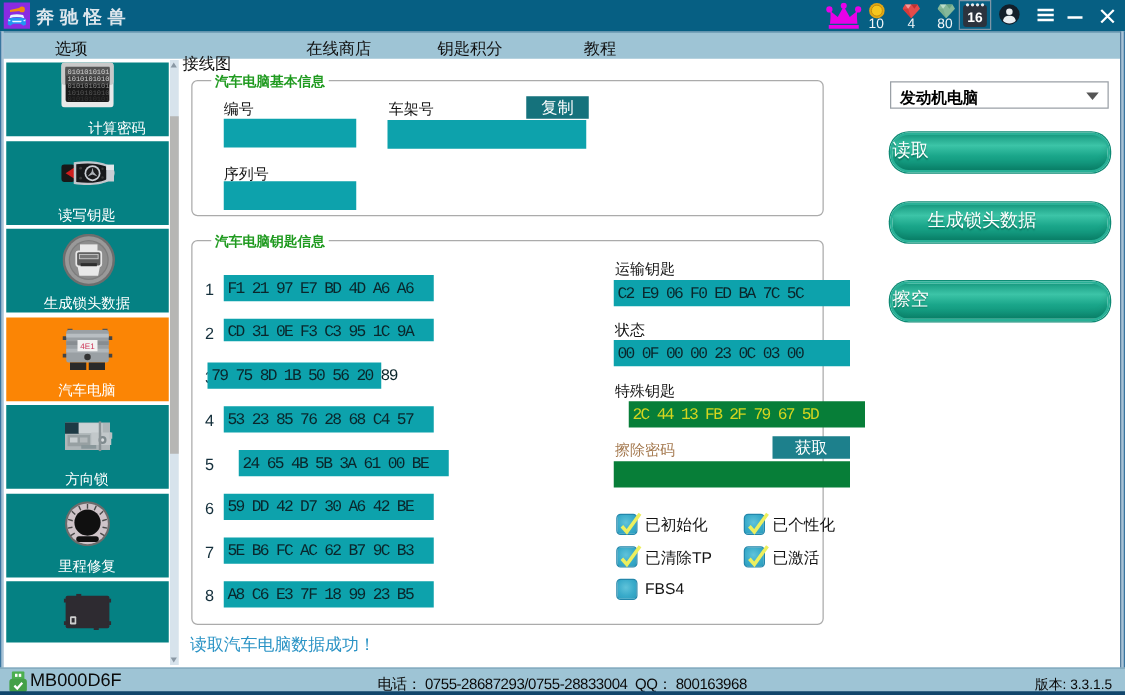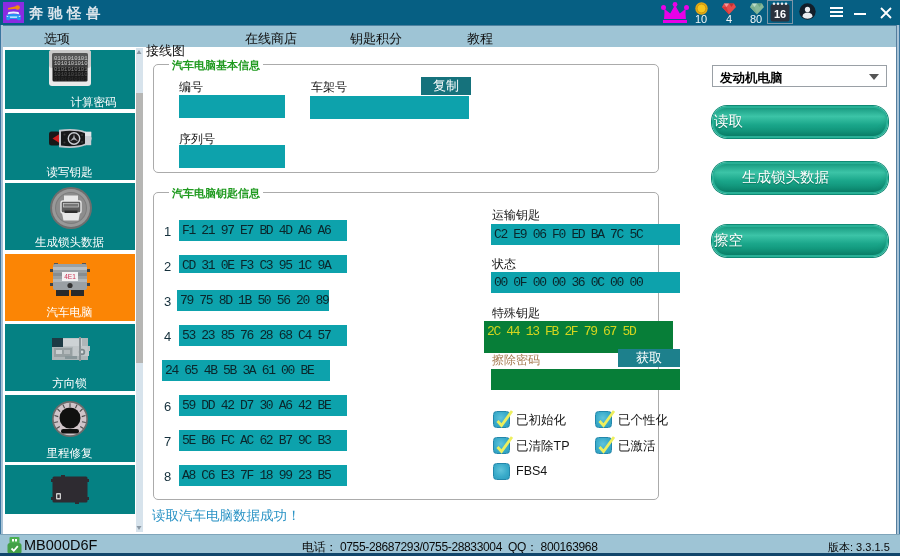--- a/index.html
+++ b/index.html
@@ -280,38 +280,38 @@
   <div class="tealbox" style="left:179px; top:145px; width:106px; height:23px;"></div>
 
   <div class="groupbox" style="top:192px; height:307.5px;">
     <div class="gblabel">汽车电脑钥匙信息</div>
   </div>
   <div class="rownum" style="left:164px; top:224px;">1</div>
   <div class="hexbox" style="left:179px; top:220px; width:168px; height:21px;">F1 21 97 E7 BD 4D A6 A6</div>
   <div class="rownum" style="left:164px; top:259px;">2</div>
   <div class="hexbox" style="left:179px; top:255px; width:168px; height:18px;">CD 31 0E F3 C3 95 1C 9A</div>
   <div class="rownum" style="left:164px; top:294px;">3</div>
-  <div class="hexbox" style="left:177px; top:290px; width:152px; height:21px;">79 75 8D 1B 50 56 20 89</div>
+  <div class="hexbox" style="left:166px; top:290px; width:139px; height:21px;">79 75 8D 1B 50 56 20 89</div>
   <div class="rownum" style="left:164px; top:329px;">4</div>
   <div class="hexbox" style="left:179px; top:325px; width:168px; height:21px;">53 23 85 76 28 68 C4 57</div>
   <div class="rownum" style="left:164px; top:364px;">5</div>
-  <div class="hexbox" style="left:162px; top:360px; width:168px; height:21px;">24 65 4B 5B 3A 61 00 BE</div>
+  <div class="hexbox" style="left:191px; top:360px; width:168px; height:21px;">24 65 4B 5B 3A 61 00 BE</div>
   <div class="rownum" style="left:164px; top:399px;">6</div>
   <div class="hexbox" style="left:179px; top:395px; width:168px; height:21px;">59 DD 42 D7 30 A6 42 BE</div>
   <div class="rownum" style="left:164px; top:434px;">7</div>
   <div class="hexbox" style="left:179px; top:430px; width:168px; height:21px;">5E B6 FC AC 62 B7 9C B3</div>
   <div class="rownum" style="left:164px; top:469px;">8</div>
   <div class="hexbox" style="left:179px; top:465px; width:168px; height:21px;">A8 C6 E3 7F 18 99 23 B5</div>
 
   <div class="flabel" style="left:492px; top:207px;">运输钥匙</div>
   <div class="hexbox" style="left:491px; top:224px; width:189px; height:21px;">C2 E9 06 F0 ED BA 7C 5C</div>
   <div class="flabel" style="left:492px; top:256px;">状态</div>
-  <div class="hexbox" style="left:491px; top:272px; width:189px; height:21px;">00 0F 00 00 36 0C 00 00</div>
+  <div class="hexbox" style="left:491px; top:272px; width:189px; height:21px;">00 0F 00 00 23 0C 03 00</div>
   <div class="flabel" style="left:492px; top:305px;">特殊钥匙</div>
-  <div class="greenbox" style="left:484px; top:321px; width:189px; height:32px;">2C 44 13 FB 2F 79 67 5D</div>
+  <div class="greenbox" style="left:503px; top:321px; width:189px; height:21px;">2C 44 13 FB 2F 79 67 5D</div>
   <div class="flabel" style="left:492px; top:352px; color:#a57a50;">擦除密码</div>
   <div class="tealbtn" style="left:618px; top:349px; width:62px; height:18px; line-height:18px; background:#1d808c;">获取</div>
   <div class="greenbox" style="left:491px; top:369px; width:189px; height:21px;"></div>
 
   <div class="cb" style="left:493px; top:411px;">
       <svg width="21" height="20" viewBox="0 0 21 20" style="overflow:visible; position:absolute; left:0; top:-3px;">
         <path d="M3.5 12 L7.5 16.5 L18 2" stroke="#edef5e" stroke-width="2.8" fill="none"></path>
       </svg>
     </div>
   <div class="cblbl" style="left:516px; top:412px;">已初始化</div>

